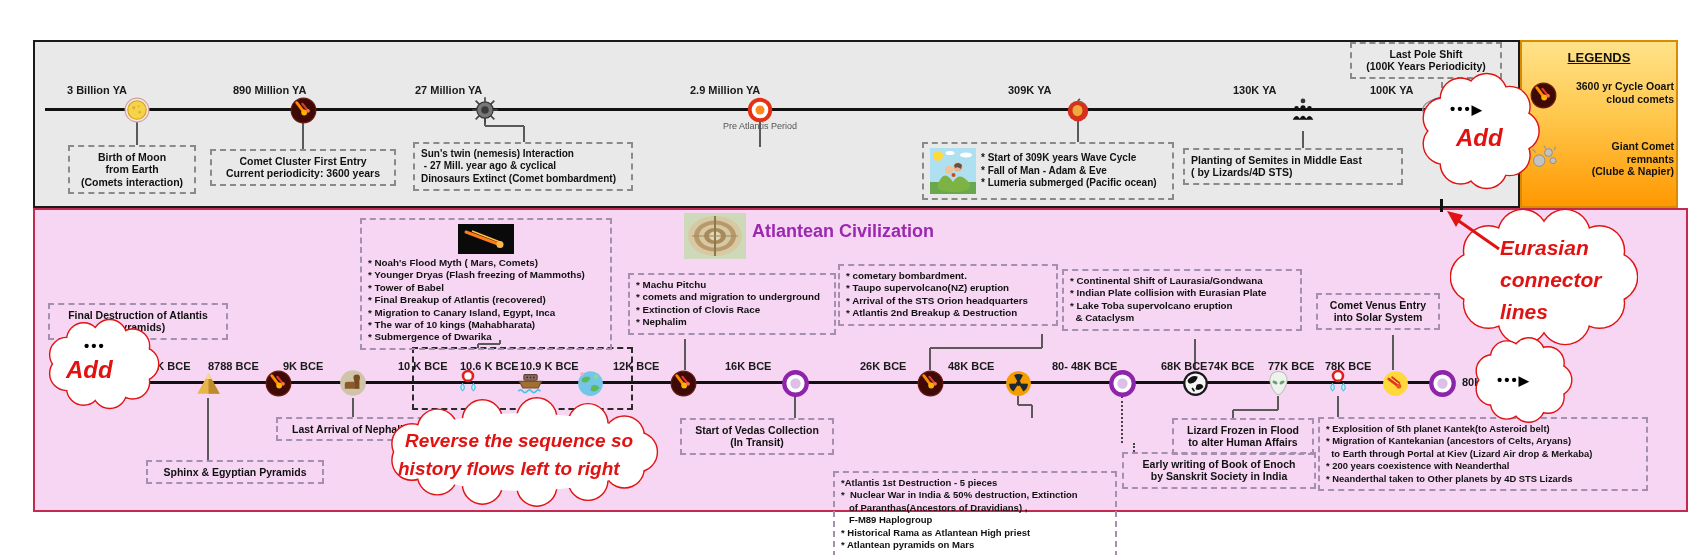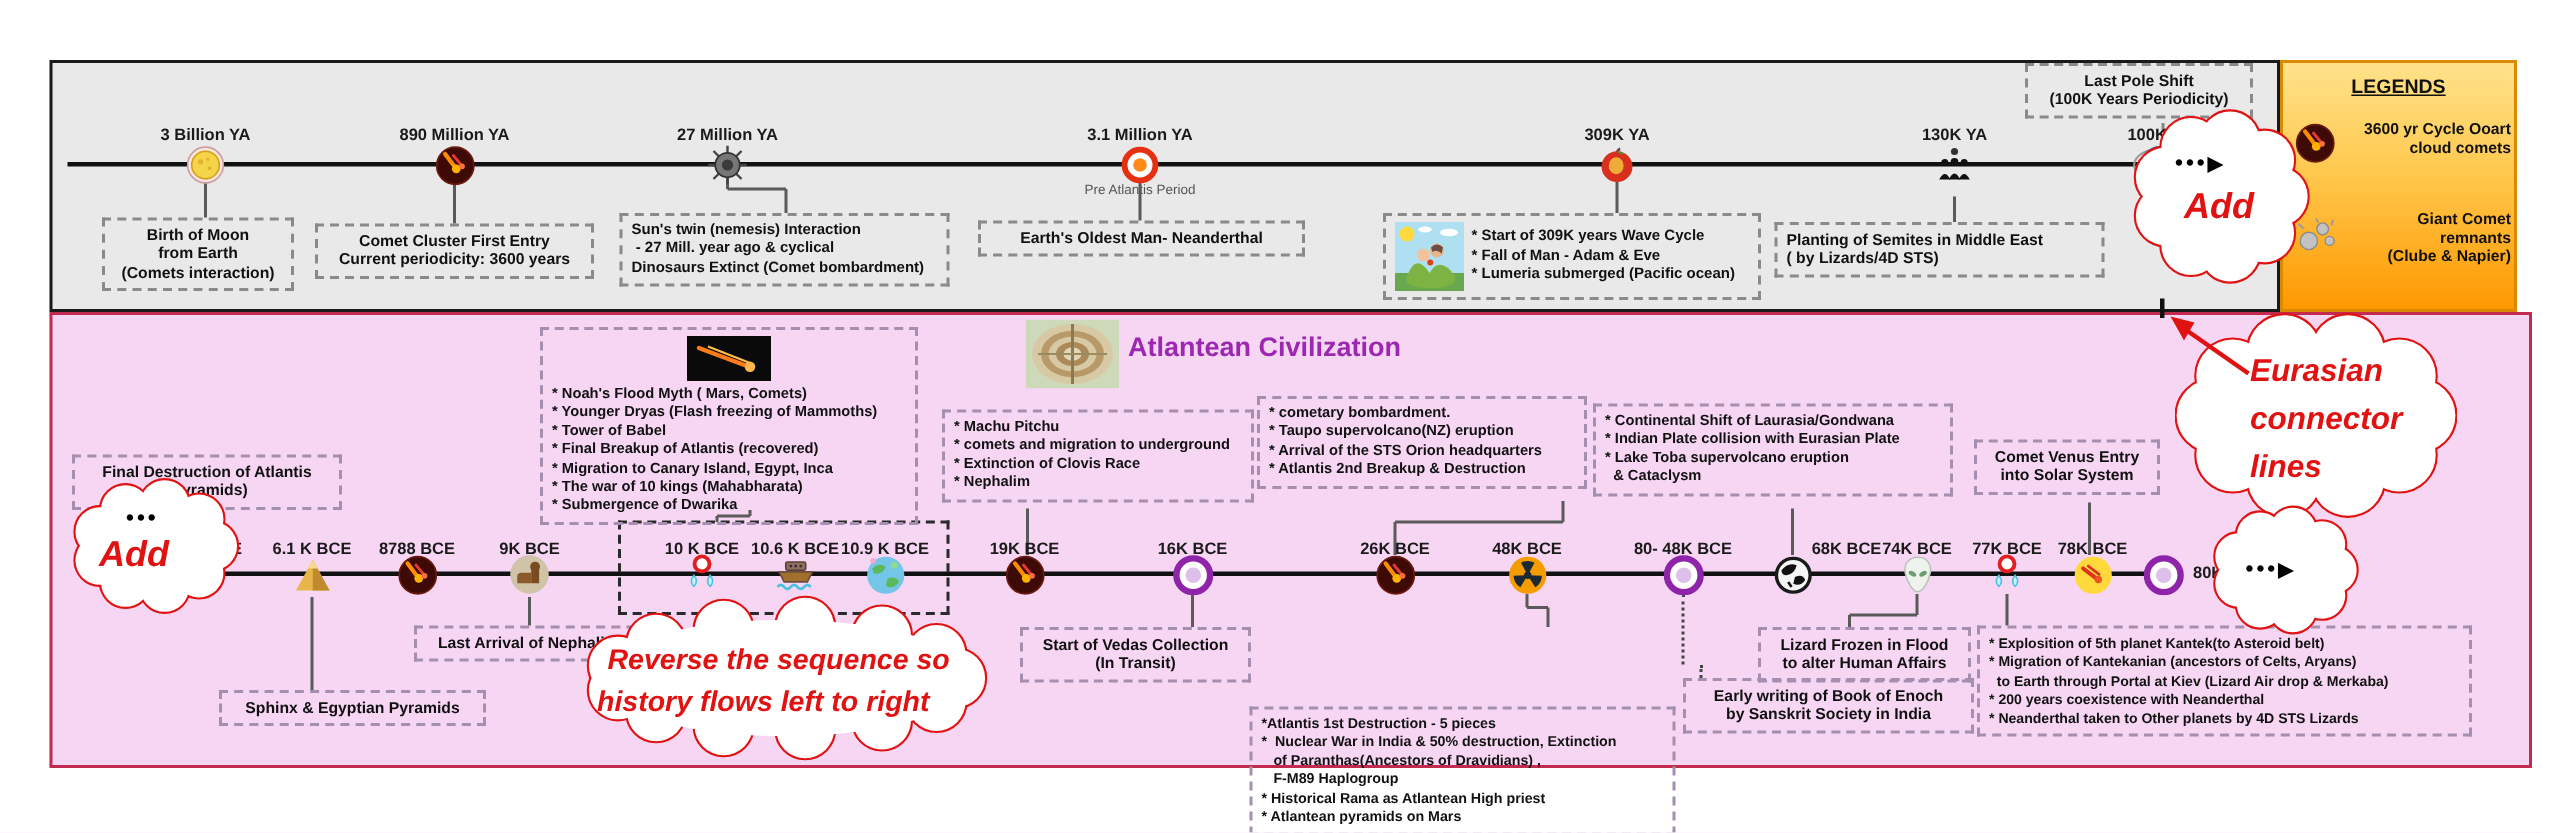--- a/index.html
+++ b/index.html
@@ -6,21 +6,21 @@
   #canvas{position:relative;width:1699px;height:555px;background:#fff;overflow:hidden;}
   .band{position:absolute;box-sizing:border-box;}
   #top-band{left:33px;top:40px;width:1487px;height:168px;background:#e9e9e9;border:2px solid #1a1a1a;z-index:0;}
   #legends-box{left:1520px;top:40px;width:158px;height:168px;border:2px solid #d98a00;
     background:linear-gradient(#ffe28a 0%,#ffc84d 45%,#ff9800 100%);z-index:1;}
   #pink-band{left:33px;top:208px;width:1655px;height:304px;background:#f6d6f3;border:2px solid #c22a50;z-index:0;}
   .tl-line{position:absolute;height:3px;background:#111;z-index:2;}
   #top-line{left:45px;top:108px;width:1397px;}
   #bottom-line{left:88px;top:381px;width:1354px;}
   #dashed-tl-box{position:absolute;left:412px;top:347px;width:221px;height:63px;border:2.5px dashed #2a2a2a;z-index:2;box-sizing:border-box;}
-  .tick-label{position:absolute;font-size:11px;font-weight:bold;color:#1a1a1a;text-align:center;white-space:nowrap;z-index:4;}
+  .tick-label{position:absolute;font-size:11px;font-weight:bold;color:#1a1a1a;white-space:nowrap;z-index:4;}
   .sub-label{position:absolute;font-size:9px;color:#555;text-align:center;z-index:4;}
   .tick-icon{position:absolute;z-index:4;line-height:0;}
   .evt-box{position:absolute;padding:4px 6px;box-sizing:border-box;font-weight:bold;color:#111;z-index:3;}
   .evt-box div{white-space:pre;line-height:12.4px;}
   .evt-box.top{border:2px dashed #8a8a8a;}
   .evt-box.bot{border:2px dashed #a58fb0;}
   .evt-box.c{text-align:center;}
   .conn{position:absolute;z-index:2;}
   .conn.solid{background:#5a5a5a;}
   .conn.dot{border-left:2px dotted #444;}
@@ -88,21 +88,21 @@
           <line x1="1" y1="12" x2="5" y2="12"></line>
           <line x1="19" y1="12" x2="23" y2="12"></line>
           <line x1="4" y1="4" x2="7" y2="7"></line>
           <line x1="17" y1="17" x2="20" y2="20"></line>
           <line x1="4" y1="20" x2="7" y2="17"></line>
           <line x1="17" y1="7" x2="20" y2="4"></line>
         </g>
         <circle cx="12" cy="12" r="7" fill="#777" stroke="#333"></circle>
         <circle cx="12" cy="12" r="3.2" fill="#3a3a3a"></circle>
       </svg></div>
-    <div class="tick-label" style="left: 690px; top: 84px; width: 140px;">3.1 Million YA</div>
+    <div class="tick-label" style="left: 690px; top: 84px; width: 140px;">2.9 Million YA</div>
     <div class="sub-label" style="left: 700px; top: 121px; width: 120px;">Pre Atlantis Period</div>
     <div class="tick-icon" style="left: 747px; top: 97px; width: 26px; height: 26px;"><svg width="26" height="26" viewBox="0 0 24 24">
         <circle cx="12" cy="12" r="9.5" fill="#fff" stroke="#e53012" stroke-width="3.6"></circle>
         <circle cx="12" cy="12" r="4.2" fill="#ff8c1a"></circle>
       </svg></div>
     <div class="tick-label" style="left: 1008px; top: 84px; width: 140px;">309K YA</div>
     <div class="tick-icon" style="left: 1065px; top: 97px; width: 26px; height: 26px;"><svg width="26" height="26" viewBox="0 0 24 24">
         <path d="M12 4 Q12.5 2.5 14 2" stroke="#6d4c41" stroke-width="1.6" fill="none"></path>
         <circle cx="12" cy="13" r="9.5" fill="#d8301f"></circle>
         <ellipse cx="11.5" cy="12.5" rx="4.6" ry="5.2" fill="#f3c13f" opacity="0.85"></ellipse>
@@ -172,21 +172,21 @@
         <path d="M3 19 q2 -2.5 4 0 q2 2.5 4 0 q2 -2.5 4 0 q2 2.5 4 0 q2 -2.5 4 0" fill="none" stroke="#4ac3e0" stroke-width="1.6"></path>
       </svg></div>
     <div class="tick-label" style="left: 520px; top: 360px; width: 140px;">10.9 K BCE</div>
     <div class="tick-icon" style="left: 576.5px; top: 369.5px; width: 27px; height: 27px;"><svg width="27" height="27" viewBox="0 0 24 24">
         <circle cx="12" cy="12" r="11" fill="#74c6e8"></circle>
         <path d="M4 8 Q8 4 12 7 Q10 12 5 11 Z" fill="#5cb85c"></path>
         <path d="M13 14 Q18 12 20 16 Q16 21 12 18 Z" fill="#5cb85c"></path>
         <circle cx="17" cy="6" r="2" fill="#8eda8e"></circle>
         <circle cx="4.5" cy="3.5" r="1.6" fill="#f8a5d0"></circle>
       </svg></div>
-    <div class="tick-label" style="left: 613px; top: 360px; width: 140px;">19K BCE</div>
+    <div class="tick-label" style="left: 613px; top: 360px; width: 140px;">12K BCE</div>
     <div class="tick-icon" style="left: 669.5px; top: 369.5px; width: 27px; height: 27px;"><svg width="27" height="27" viewBox="0 0 24 24">
         <circle cx="12" cy="12" r="11" fill="#3d0a06" stroke="#6b1a10"></circle>
         <path d="M6 5 L12 13" stroke="#ff8c00" stroke-width="2.5" stroke-linecap="round"></path>
         <circle cx="12.6" cy="13.8" r="2.6" fill="#ffb300"></circle>
         <path d="M11 6 L15.5 11.5" stroke="#e53935" stroke-width="1.8" stroke-linecap="round"></path>
         <circle cx="16" cy="12.3" r="1.7" fill="#ff7043"></circle>
       </svg></div>
     <div class="tick-label" style="left: 725px; top: 360px; width: 140px;">16K BCE</div>
     <div class="tick-icon" style="left: 781.5px; top: 369.5px; width: 27px; height: 27px;"><svg width="27" height="27" viewBox="0 0 24 24">
         <circle cx="12" cy="12" r="10" fill="#fff" stroke="#8e24aa" stroke-width="3.8"></circle>
@@ -252,23 +252,20 @@
       <div>(Comets interaction)</div>
     </div>
     <div class="evt-box top c" style="left: 210px; top: 149px; width: 186px; font-size: 10.5px;">
       <div>Comet Cluster First Entry</div>
       <div>Current periodicity: 3600 years</div>
     </div>
     <div class="evt-box top" style="left: 413px; top: 142px; width: 220px; font-size: 10px;">
       <div>Sun's twin (nemesis) Interaction</div>
       <div> - 27 Mill. year ago &amp; cyclical</div>
       <div>Dinosaurs Extinct (Comet bombardment)</div>
-    </div>
-    <div class="evt-box top c" style="left: 652px; top: 147px; width: 218px; font-size: 10.5px;">
-      <div>Earth's Oldest Man- Neanderthal</div>
     </div>
     <div class="evt-box top" style="left: 922px; top: 142px; width: 252px; font-size: 10px; display: flex; align-items: center;">
       <div style="line-height: 0; margin-right: 5px; flex: 0 0 auto;"><svg width="46" height="46" viewBox="0 0 46 46">
           <rect width="46" height="46" fill="#aee0f2"></rect>
           <circle cx="8" cy="8" r="5" fill="#ffd93b"></circle>
           <ellipse cx="36" cy="7" rx="6" ry="2.5" fill="#fff"></ellipse>
           <ellipse cx="20" cy="5" rx="4.5" ry="2" fill="#fff"></ellipse>
           <rect y="34" width="46" height="12" fill="#69a84f"></rect>
           <path d="M8 36 Q14 20 23 34 Q30 22 40 36 Q42 44 23 44 Q5 44 8 36 Z" fill="#7cb342"></path>
           <circle cx="19" cy="22" r="4.2" fill="#f2c29b"></circle>

